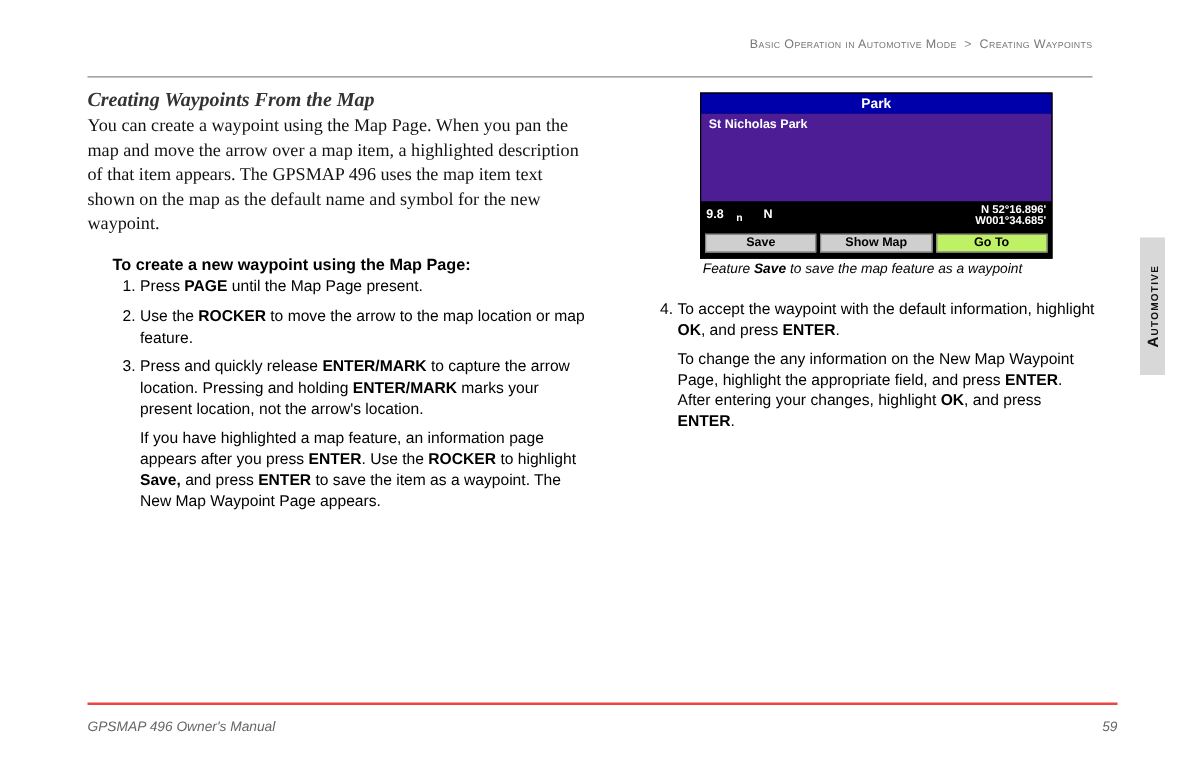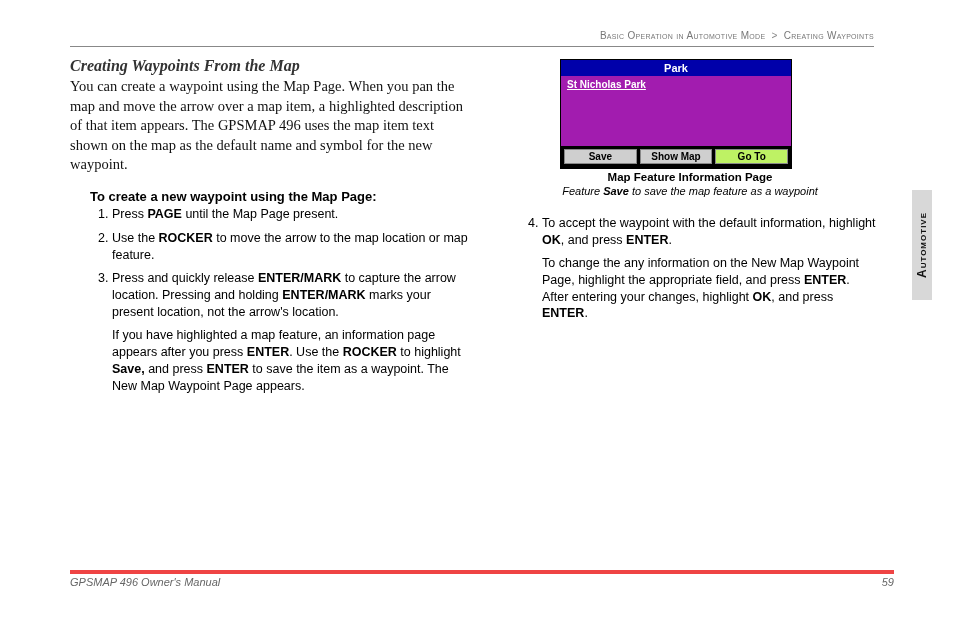--- a/index.html
+++ b/index.html
@@ -12,21 +12,21 @@
     padding: 30px 40px 30px 70px;
     position: relative;
   }
 
   .breadcrumb {
     text-align: right;
     font-size: 10px;
     color: #777;
     font-variant: small-caps;
     letter-spacing: 0.3px;
-    margin-bottom: 5px;
+    margin-bottom: 20px;
     padding-right: 40px;
   }
   .breadcrumb .sep { color: #888; margin: 0 3px; font-variant: normal; }
 
   .hr-top {
     border: none;
     border-top: 1px solid #888;
     margin: 0 40px 10px 0;
   }
 
@@ -63,41 +63,40 @@
   ol li {
     font-size: 12.5px;
     line-height: 1.35;
     margin-bottom: 7px;
     padding-right: 2px;
   }
   ol li p { margin-top: 6px; }
 
   .screenshot-block { width: 260px; margin: 2px auto 6px; }
   .device-screen {
-    width: 232px;
+    width: 282px;
     border: 1px solid #000;
     background: #000;
     font-size: 10px;
   }
   .device-title {
     background: #0000aa;
     color: #fff;
     text-align: center;
     font-weight: bold;
     font-size: 11px;
     padding: 2px 0;
   }
   .device-body {
-    background: #a21caf;
+    background: #4c1d95;
     color: #fff;
     padding: 3px 6px 2px;
     font-weight: bold;
     min-height: 70px;
     position: relative;
-    text-decoration: underline;
   }
   .fcl-bar {
     background: #0000aa;
     color: #fff;
     font-weight: bold;
     padding: 2px 4px 1px;
     font-size: 11px;
   }
   .loc-row {
     display: flex;
@@ -163,22 +162,22 @@
     font-variant: small-caps;
     white-space: nowrap;
     color: #111;
   }
 
   .footer {
     position: absolute;
     left: 70px;
     right: 60px;
     bottom: 30px;
-    border-top: 4px solid #ef4444;
-    padding-top: 2px;
+    border-top: 2px solid #ef4444;
+    padding-top: 12px;
     display: flex;
     justify-content: space-between;
     font-style: italic;
     font-size: 11px;
     color: #666;
   }
 </style>
 </head>
 <body>
 
@@ -214,28 +213,37 @@
       </ol>
     </div>
 
     <div class="col-right">
 
       <div class="screenshot-block">
         <div class="device-screen">
           <div class="device-title">Park</div>
           <div class="device-body">
             <span>St Nicholas Park</span>
+          </div>
+          <div class="loc-row">
+            <div class="left">
+              <span>9.8</span><sub>n</sub>
+              <span style="margin-left:14px">N</span>
+            </div>
+            <div class="right">
+              <div>N 52°16.896'</div>
+              <div>W001°34.685'</div>
+            </div>
           </div>
           <div class="btn-row">
             <div class="dev-btn gray">Save</div>
             <div class="dev-btn gray">Show Map</div>
             <div class="dev-btn gold">Go To</div>
           </div>
         </div>
-        <div class="fig-caption">Map Feature Information Page</div>
         <div class="fig-subcaption">
           <span>Feature </span><b>Save</b><span> to save the map feature as a waypoint</span>
         </div>
       </div>
 
       <ol start="4">
         <li>
           <span>To accept the waypoint with the default information, highlight </span><b>OK</b><span>, and press </span><b>ENTER</b><span>.</span>
           <p>
             <span>To change the any information on the New Map Waypoint Page, highlight the appropriate field, and press </span><b>ENTER</b><span>. After entering your changes, highlight </span><b>OK</b><span>, and press </span><b>ENTER</b><span>.</span>

